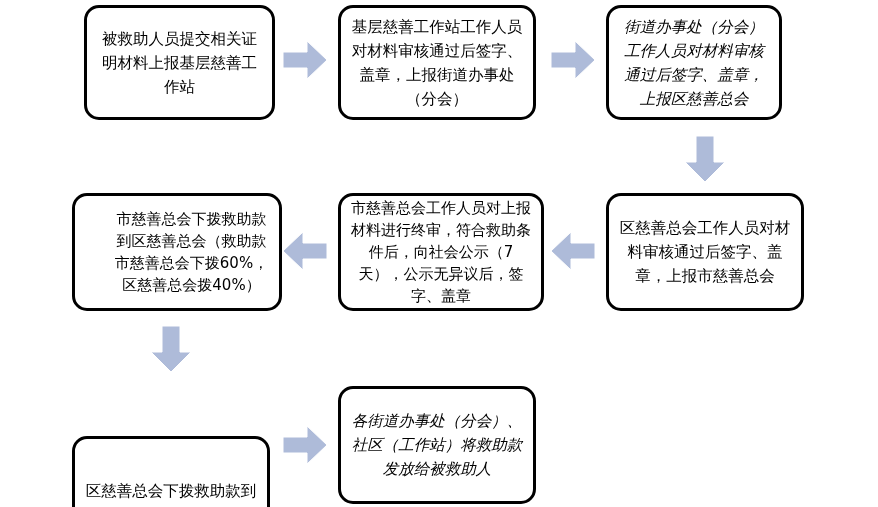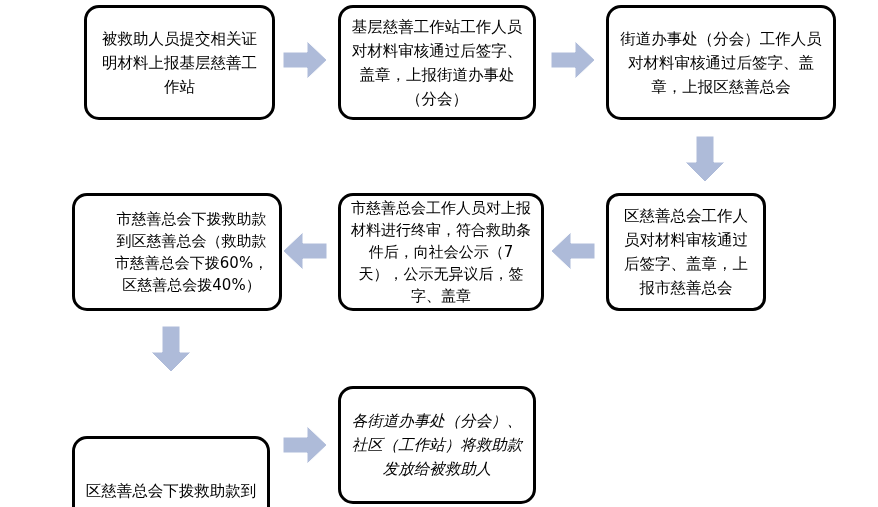--- a/index.html
+++ b/index.html
@@ -41,23 +41,23 @@
     font-size: 15.5px;
     line-height: 24px;
     color: #000000;
     letter-spacing: 0px;
     word-break: break-all;
   }
 
   
   #node-1 { left: 84px;  top: 5px;   width: 191px; height: 115px; }
   #node-2 { left: 338px; top: 5px;   width: 198px; height: 115px; }
-  #node-3 { left: 606px; top: 5px;   width: 230px; height: 115px; }
+  #node-3 { left: 606px; top: 5px;   width: 176px; height: 115px; font-style: italic; }
   
-  #node-4 { left: 606px; top: 193px; width: 160px; height: 118px; border-radius: 13px; }
+  #node-4 { left: 606px; top: 193px; width: 198px; height: 118px; }
   #node-5 { left: 338px; top: 193px; width: 206px; height: 118px; }
   #node-6 { left: 72px;  top: 193px; width: 210px; height: 118px; padding-left: 39px; }
   
   #node-7 { left: 72px;  top: 408px; width: 198px; height: 134px; margin-top: 28px; }
   #node-8 { left: 338px; top: 386px; width: 198px; height: 118px; font-style: italic; }
 
   #node-5 .node-text { line-height: 22px; font-size: 15px; }
   #node-6 .node-text { line-height: 22px; font-size: 15px; }
 
   

